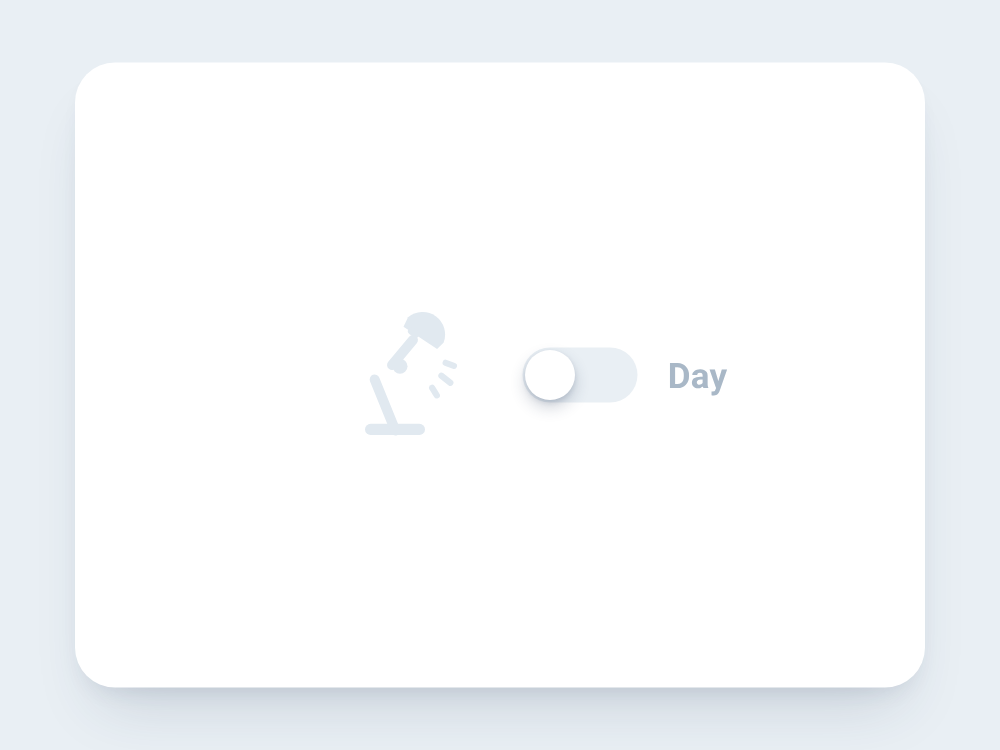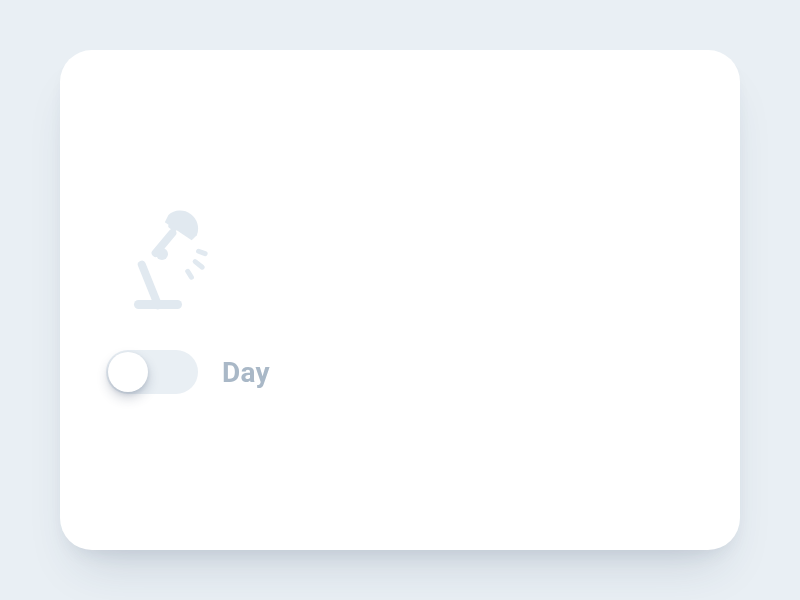--- a/index.html
+++ b/index.html
@@ -12,22 +12,22 @@
     font-family: -apple-system, BlinkMacSystemFont, "Segoe UI", Roboto, Helvetica, Arial, sans-serif;
   }
   .card {
     width: 680px;
     height: 500px;
     background: #ffffff;
     border-radius: 32px;
     box-shadow: 0 30px 50px -20px rgba(40, 60, 90, 0.18),
                 0 10px 20px -10px rgba(40, 60, 90, 0.12);
     display: flex;
-    flex-direction: column;
-    align-items: flex-start;
+    flex-direction: row;
+    align-items: center;
     justify-content: center;
     gap: 34px;
     padding-left: 46px;
   }
   .lamp-wrap {
     width: 120px;
     height: 110px;
     display: flex;
     align-items: center;
     justify-content: center;

